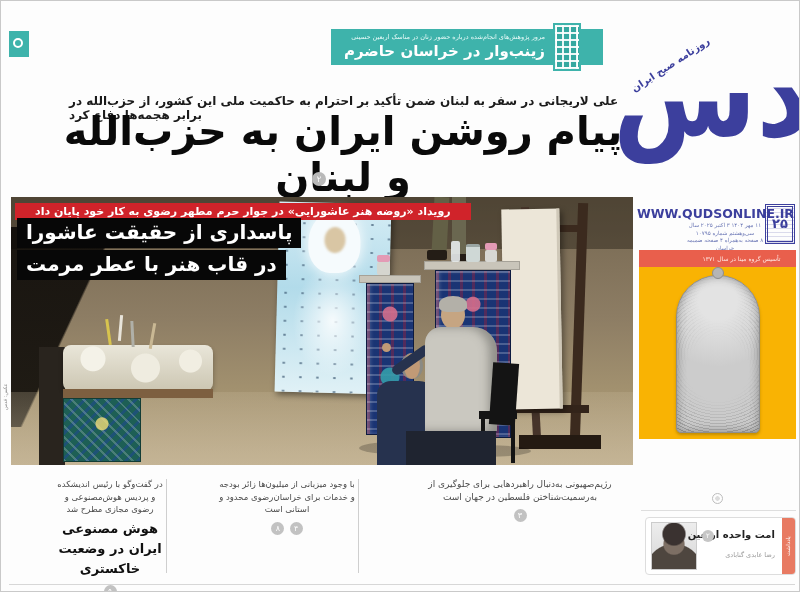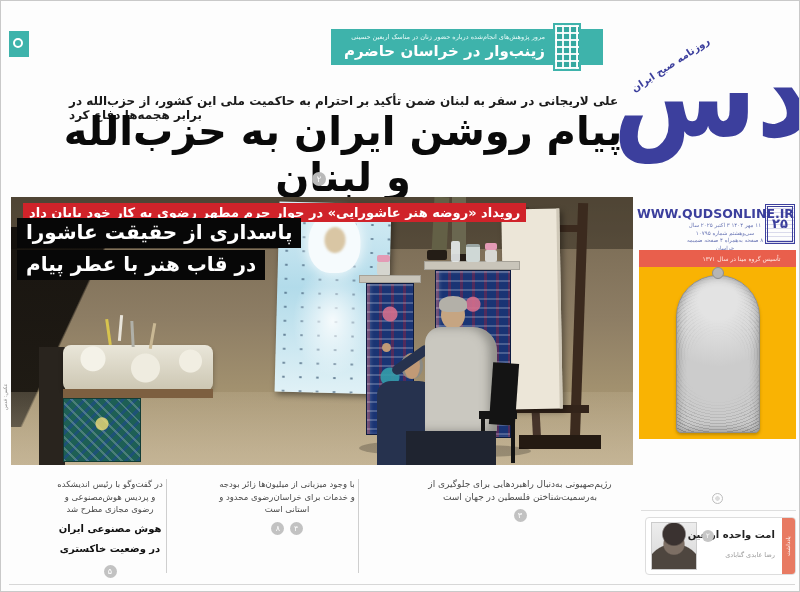--- a/index.html
+++ b/index.html
@@ -139,41 +139,41 @@
     background-color:#1d5f55;
     background-image:
       radial-gradient(circle at 50% 40%, rgba(240,220,120,.8) 0 6px, transparent 7px),
       repeating-linear-gradient(45deg, rgba(255,255,255,.2) 0 2px, transparent 2px 8px),
       repeating-linear-gradient(-45deg, rgba(30,70,150,.5) 0 3px, transparent 3px 9px);
     border:1px solid #123c35; }
   .dark-obj { position:absolute; left:28px; top:150px; width:26px; height:118px; background:#29241e; }
   .brush { position:absolute; width:3px; height:26px; }
   .ph-shadow { position:absolute; height:12px; border-radius:50%; background:rgba(0,0,0,.22); }
 
-  .ph-strip { position:absolute; left:12px; top:6px; background:#d0232a; color:#fff;
-    font-size:13px; font-weight:bold; padding:2px 6px; white-space:nowrap; }
+  .ph-strip { position:absolute; left:4px; top:6px; background:#d0232a; color:#fff;
+    font-size:11px; font-weight:bold; padding:2px 20px; white-space:nowrap; }
   .ph-box { position:absolute; background:#070707; color:#fff; font-size:20px; font-weight:bold;
     padding:2px 9px 4px; white-space:nowrap; }
   .ph-box1 { left:6px; top:21px; }
   .ph-box2 { left:6px; top:53px; }
   .photo-credit { left:1px; top:382px; height:76px; font-size:5px; color:#8c8c8c;
     writing-mode:vertical-rl; transform:rotate(180deg); }
 
   
   .v-divider { width:1px; height:94px; background:#cfcfcf; top:478px; }
   .teaser { top:477px; text-align:center; }
   .teaser-kicker { font-size:8.5px; line-height:12.5px; color:#4a4a4a; }
   .teaser-headline { font-weight:bold; color:#101010; margin-top:3px; }
   .t-right { left:362px; width:266px; }
   .t-right .teaser-kicker { font-size:9px; }
   .t-right .teaser-headline { font-size:15.5px; line-height:21px; }
   .t-mid { left:170px; width:184px; }
   .t-mid .teaser-headline { font-size:16.5px; line-height:23px; }
   .t-left { left:8px; width:154px; }
-  .t-left .teaser-headline { font-size:10px; line-height:20px; }
+  .t-left .teaser-headline { font-size:13px; line-height:20px; }
   .teaser .pnum { margin-top:4px; width:13px; height:13px; line-height:13px; font-size:8px; background:#c2c2c2; }
   .bottom-rule { left:8px; top:583px; width:786px; height:1px; background:#d7d7d7; }
 </style>
 </head>
 <body>
 
 <div id="page">
 
   <div class="abs corner-badge">
     <div class="ring"></div>
@@ -273,21 +273,21 @@
     <div class="cloth"></div>
     <div class="brush" style="left:96px; top:122px; background:#d8c44e; transform:rotate(-8deg);"></div>
     <div class="brush" style="left:108px; top:118px; background:#e8e4da; transform:rotate(5deg);"></div>
     <div class="brush" style="left:120px; top:124px; background:#b0b0a8; transform:rotate(-3deg);"></div>
     <div class="brush" style="left:140px; top:126px; background:#c9b894; transform:rotate(10deg);"></div>
     <div class="wood-edge"></div>
     <div class="tile-panel"></div>
 
     <div class="ph-strip fa">رویداد «روضه هنر عاشورایی» در جوار حرم مطهر رضوی به کار خود پایان داد</div>
     <div class="ph-box ph-box1 fa">پاسداری از حقیقت عاشورا</div>
-    <div class="ph-box ph-box2 fa">در قاب هنر با عطر پیام</div>
+    <div class="ph-box ph-box2 fa">در قاب هنر با عطر مرمت</div>
   </div>
   <div class="abs photo-credit fa">عکس: قدس</div>
 
   <div class="abs v-divider" style="left:357px;"></div>
   <div class="abs v-divider" style="left:165px;"></div>
 
   <div class="abs teaser t-right fa">
     <div class="teaser-kicker">رژیم‌صهیونی به‌دنبال راهبردهایی برای جلوگیری از به‌رسمیت‌شناختن فلسطین در جهان است</div>
     <div class="pnum">۳</div>
   </div>

